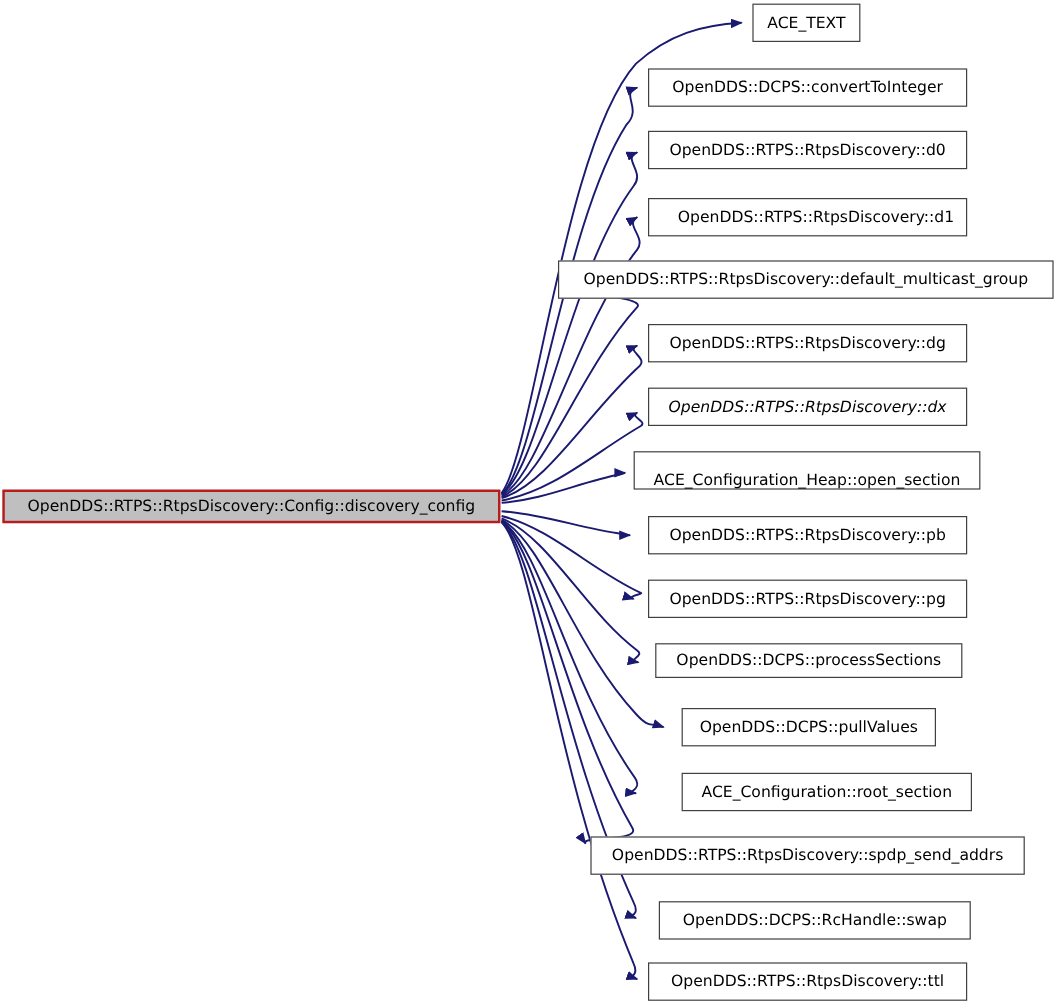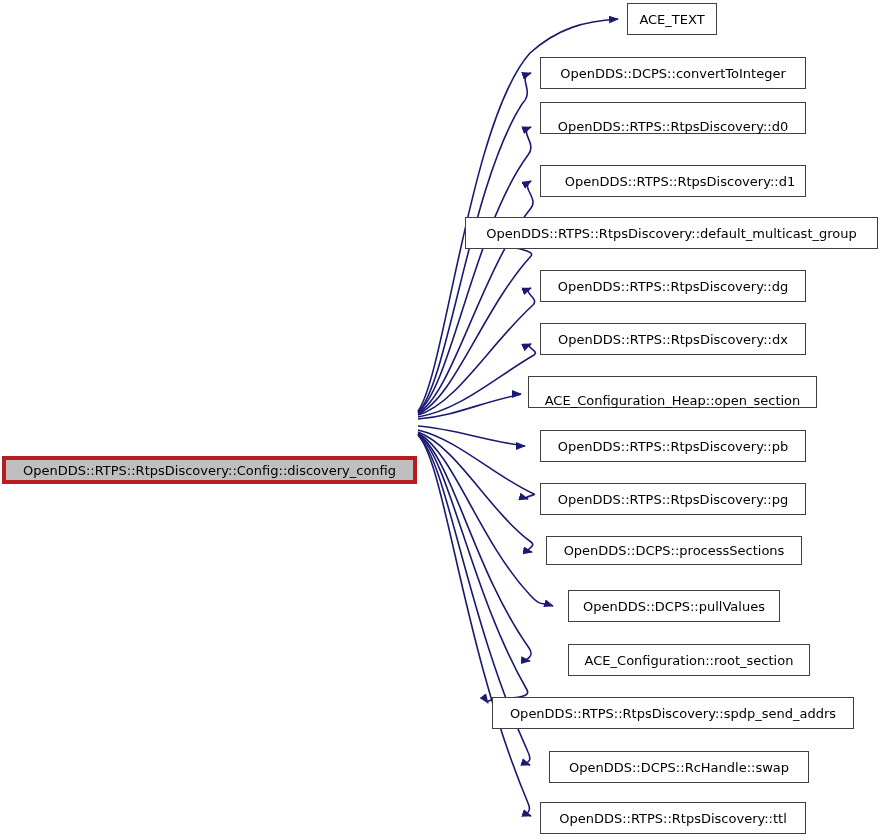--- a/index.html
+++ b/index.html
@@ -34,22 +34,21 @@
     align-items: center;
     justify-content: center;
     white-space: nowrap;
     font-size: 14.6px;
     color: #000000;
     letter-spacing: 0px;
     line-height: 1;
   }
   .gnode.current {
     background: #bfbfbf;
-    border: 4px solid #b91c1c;
-    margin-top: 48px;
+    border: 2px solid #b91c1c;
   }
   .gnode-label {
     display: block;
     padding: 0 6px;
     font-size: 13px;
     color: #000000;
   }
 </style>
 </head>
 <body>
@@ -86,33 +85,33 @@
     <span class="gnode-label">OpenDDS::RTPS::RtpsDiscovery::Config::discovery_config</span>
   </div>
 
   <div id="callee-nodes">
       <div class="gnode" style="left: 627px; top: 3px; width: 90px; height: 32px;">
         <span class="gnode-label">ACE_TEXT</span>
       </div>
       <div class="gnode" style="left: 540px; top: 57px; width: 266px; height: 32px;">
         <span class="gnode-label">OpenDDS::DCPS::convertToInteger</span>
       </div>
-      <div class="gnode" style="left: 540px; top: 102px; width: 266px; height: 32px; align-items: flex-end;">
+      <div class="gnode" style="left: 540px; top: 109px; width: 266px; height: 32px;">
         <span class="gnode-label">OpenDDS::RTPS::RtpsDiscovery::d0</span>
       </div>
       <div class="gnode" style="left: 540px; top: 165px; width: 266px; height: 32px; padding-left: 14px;">
         <span class="gnode-label">OpenDDS::RTPS::RtpsDiscovery::d1</span>
       </div>
       <div class="gnode" style="left: 465px; top: 217px; width: 413px; height: 32px;">
         <span class="gnode-label">OpenDDS::RTPS::RtpsDiscovery::default_multicast_group</span>
       </div>
       <div class="gnode" style="left: 540px; top: 270px; width: 266px; height: 32px;">
         <span class="gnode-label">OpenDDS::RTPS::RtpsDiscovery::dg</span>
       </div>
-      <div class="gnode" style="left: 540px; top: 323px; width: 266px; height: 32px;">
+      <div class="gnode" style="left: 540px; top: 323px; width: 266px; height: 32px; font-style: italic;">
         <span class="gnode-label">OpenDDS::RTPS::RtpsDiscovery::dx</span>
       </div>
       <div class="gnode" style="left: 528px; top: 376px; width: 289px; height: 32px; align-items: flex-end;">
         <span class="gnode-label">ACE_Configuration_Heap::open_section</span>
       </div>
       <div class="gnode" style="left: 540px; top: 430px; width: 266px; height: 32px;">
         <span class="gnode-label">OpenDDS::RTPS::RtpsDiscovery::pb</span>
       </div>
       <div class="gnode" style="left: 540px; top: 483px; width: 266px; height: 32px;">
         <span class="gnode-label">OpenDDS::RTPS::RtpsDiscovery::pg</span>

